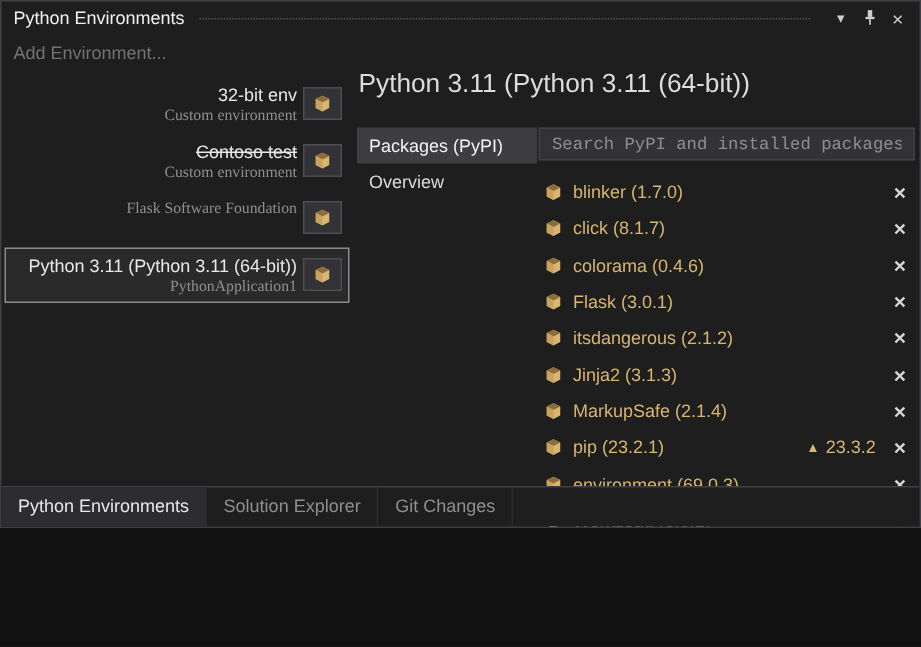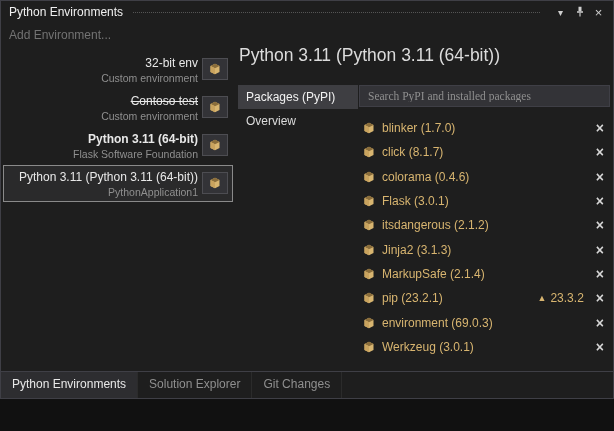--- a/index.html
+++ b/index.html
@@ -1,21 +1,21 @@
 <!DOCTYPE html>
 <html><head>
 <meta charset="utf-8">
 <style>
   * { box-sizing: border-box; }
   html, body { margin: 0; padding: 0; background: #111; }
   body { font-family: "Liberation Sans", sans-serif; }
 
   .window {
     position: relative;
-    width: 614px; height: 399px;
+    width: 614px; height: 352px;
     background: #1e1e1e;
     border: 1px solid #3f3f46;
     overflow: hidden;
     color: #e8e8e8;
   }
 
   
   .titlebar {
     position: absolute; top: 0; left: 0; right: 0; height: 22px;
     display: flex; align-items: center; padding: 0 6px 0 8px;
@@ -38,21 +38,21 @@
   .env-list { position: absolute; top: 50px; left: 2px; width: 230px; }
   .env-item {
     position: relative; height: 37px; margin-bottom: 1px;
     padding: 4px 34px 0 8px;
     border: 1px solid transparent; cursor: pointer; text-align: right;
   }
   .env-item.selected { border-color: #8a8a8a; background: #2a2a2b; }
   .env-name { font-size: 12px; color: #e8e8e8; white-space: nowrap; }
   .env-item.bold .env-name { font-weight: bold; }
   .env-item.strikethrough .env-name { text-decoration: line-through; }
-  .env-desc { font-size: 10.5px; color: #8f8f8f; margin-top: 2px; white-space: nowrap; }
+  .env-desc { font-size: 10.5px; color: #8f8f8f; margin-top: 2px; white-space: nowrap; font-family: Liberation Serif, serif; }
   .env-icon-btn {
     position: absolute; right: 4px; top: 6px; width: 26px; height: 22px;
     background: #333337; border: 1px solid #4d4d52;
     display: flex; align-items: center; justify-content: center; cursor: pointer;
   }
 
   
   .detail-title {
     position: absolute; left: 238px; top: 44px; right: 4px;
     font-size: 17.5px; color: #dcdcdc; white-space: nowrap; overflow: hidden;
@@ -64,21 +64,21 @@
   }
   .detail-tab.active { background: #3e3e42; color: #f2f2f2; }
 
   .search-box {
     position: absolute; left: 358px; top: 84px; right: 3px; height: 22px;
     background: #333337; border: 1px solid #3f3f46; display: flex;
   }
   .search-box input {
     flex: 1; background: transparent; border: none; outline: none;
     color: #cccccc; font-size: 11.5px; padding: 0 8px;
-    font-family: Liberation Serif, serif;
+    font-family: Liberation Mono, monospace;
   }
   .search-box input::placeholder { color: #8f8f8f; }
 
   .package-list { position: absolute; left: 358px; top: 115px; right: 3px; }
   .pkg-row {
     display: flex; align-items: center; height: 24.3px;
     padding: 0 6px 0 4px; font-size: 12px; color: #d8b570; cursor: pointer; justify-content: flex-end;
   }
   .pkg-icon { display: flex; margin-right: 7px; flex: none; }
   .pkg-name { white-space: nowrap; }
@@ -146,21 +146,20 @@
         <div class="env-desc">Custom environment</div>
         <span class="env-icon-btn">
           <svg viewBox="0 0 16 16" width="12" height="12">
             <path fill="#d8b570" d="M8 1l6 3v8l-6 3-6-3V4z"></path>
             <path fill="#8a6d3b" d="M8 1l6 3-6 3-6-3z"></path>
             <path fill="#c9a35e" d="M2 4l6 3v8l-6-3z"></path>
           </svg>
         </span>
       </div>
       <div class="env-item bold">
-        <div class="env-name">Python 3.11 (64-bit)</div>
         <div class="env-desc">Flask Software Foundation</div>
         <span class="env-icon-btn">
           <svg viewBox="0 0 16 16" width="12" height="12">
             <path fill="#d8b570" d="M8 1l6 3v8l-6 3-6-3V4z"></path>
             <path fill="#8a6d3b" d="M8 1l6 3-6 3-6-3z"></path>
             <path fill="#c9a35e" d="M2 4l6 3v8l-6-3z"></path>
           </svg>
         </span>
       </div>
       <div class="env-item selected">

